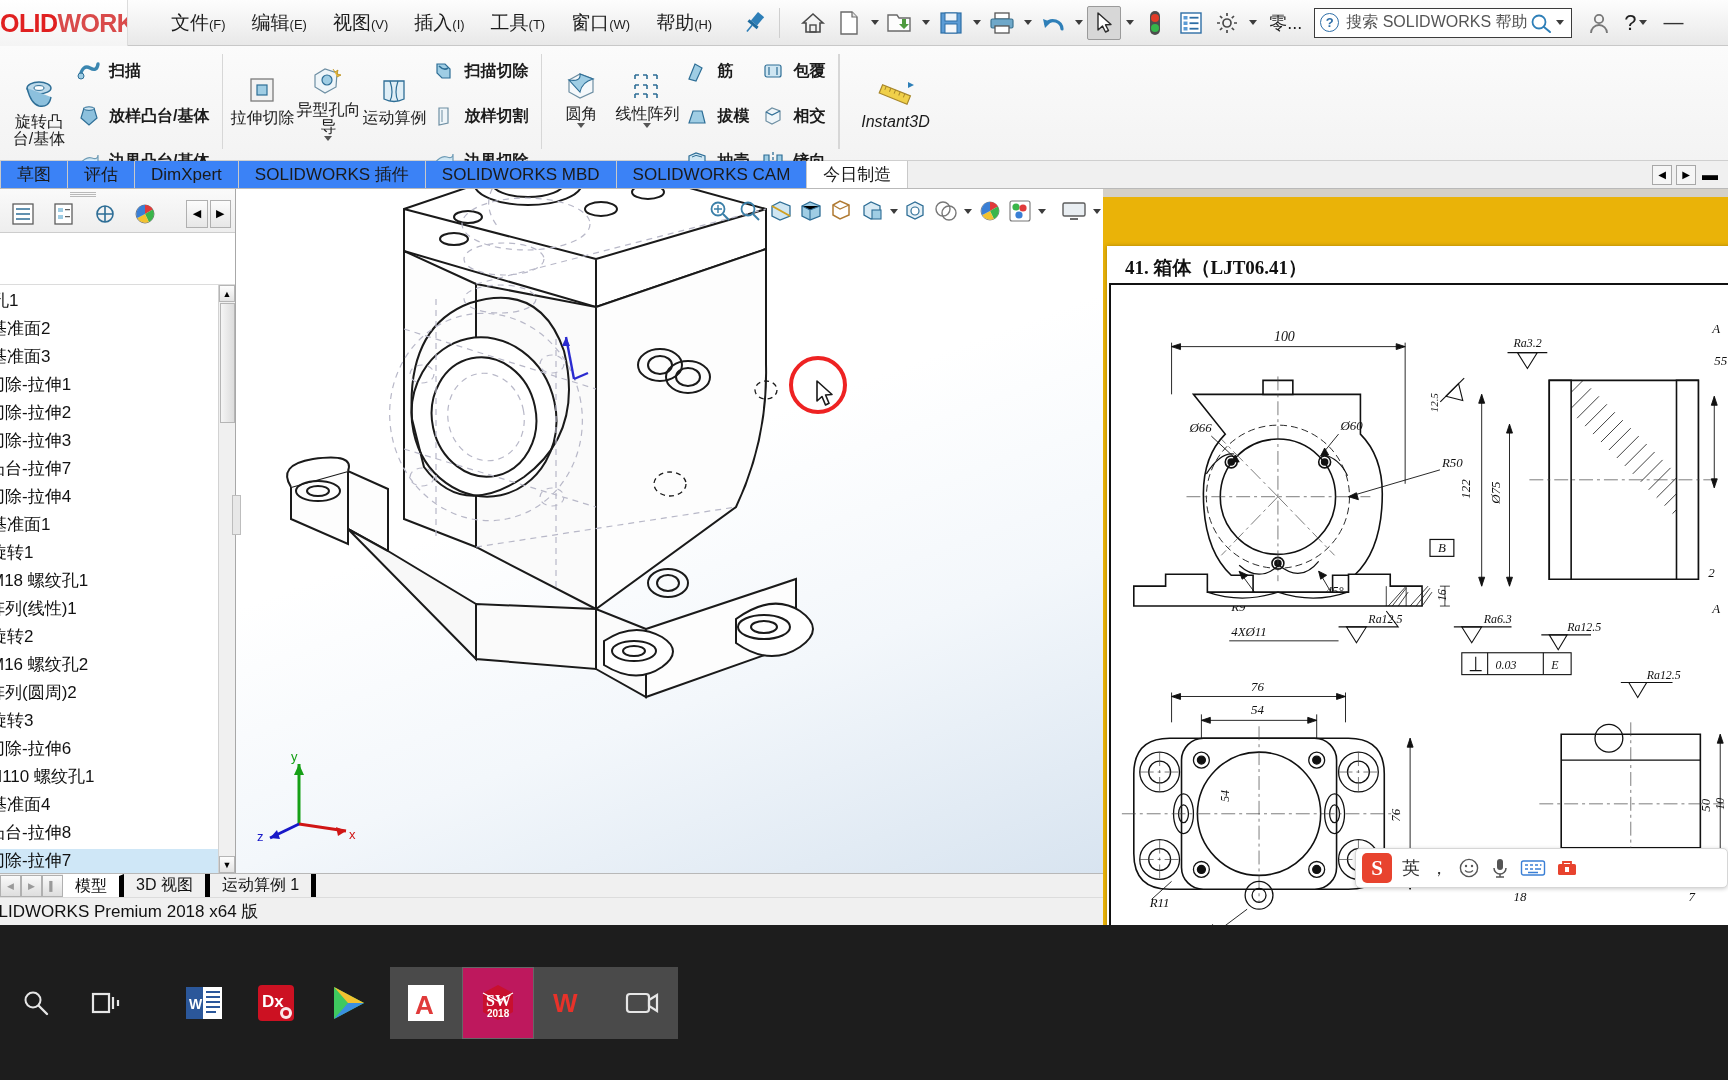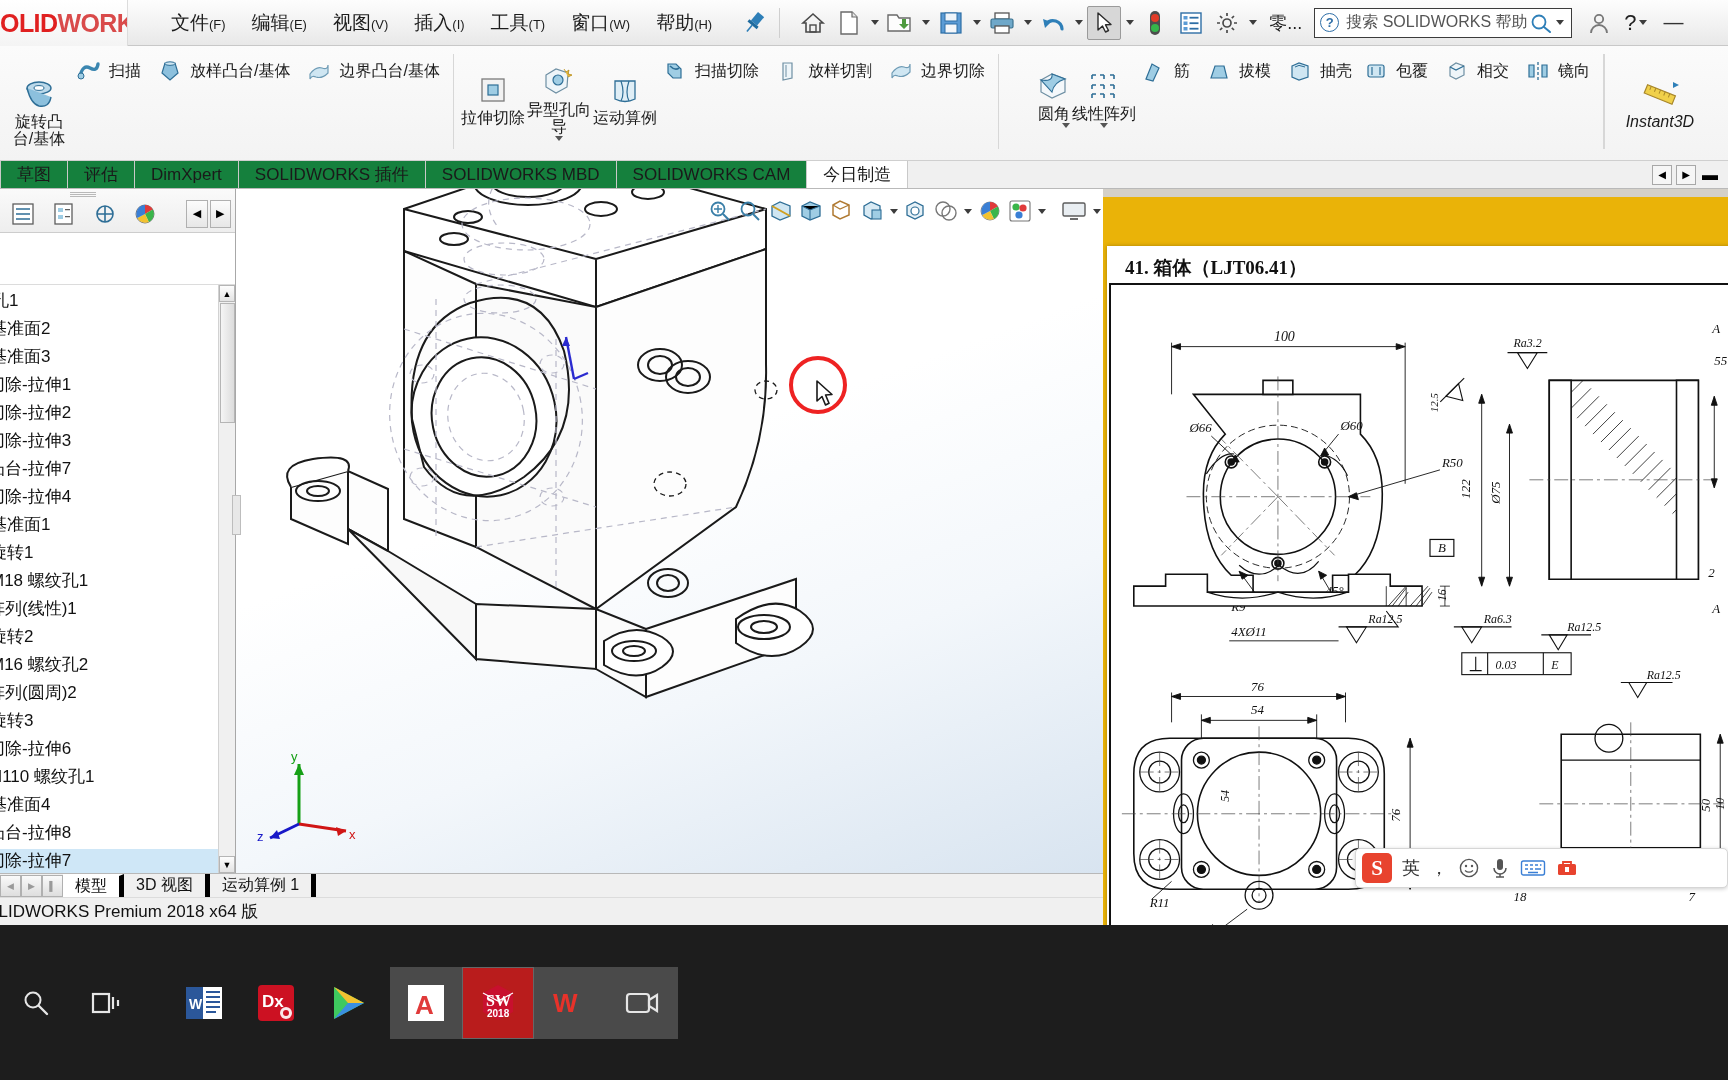--- a/index.html
+++ b/index.html
@@ -81,35 +81,35 @@
   .bigbtn{
     width:66px; display:flex;flex-direction:column;align-items:center;
     padding-top:6px; cursor:pointer; border:1px solid transparent;border-radius:2px;
   }
   .bigbtn .ic{ height:34px; display:flex;align-items:center;justify-content:center;}
   .bigbtn .lb{ font-size:16px;color:#1b1b1b;text-align:center;line-height:17px;margin-top:2px;}
   .bigbtn .dd{ margin-top:1px; }
   .dd:after{content:"";display:block;border-left:4px solid transparent;border-right:4px solid transparent;
             border-top:5px solid #555;}
 
-  .smallcol{ display:flex;flex-direction:row;gap:5px;padding-top:4px;}
+  .smallcol{ display:flex;flex-direction:column;gap:15px;padding-top:4px;font-weight:bold;}
   .smallbtn{ display:flex;align-items:center;gap:7px;padding:1px 6px 1px 3px;cursor:pointer;
              border:1px solid transparent;border-radius:2px;}
   .smallbtn .ic{width:26px;height:26px;display:flex;align-items:center;justify-content:center;}
   .smallbtn .lb{font-size:16px;color:#1b1b1b;white-space:nowrap;}
 
   
   .cmdtabs{
     position:absolute;left:0;top:161px;width:1728px;height:28px;
     background:#f0f0f0; border-bottom:1px solid #b9b9b9;
     display:flex; align-items:stretch;
   }
   .ctab{
     padding:0 16px; display:flex;align-items:center; font-size:17px;color:#1a1a1a;
-    border-right:1px solid #c9c9c9; cursor:pointer; background:#15803d;
+    border-right:1px solid #c9c9c9; cursor:pointer; background:#3b82f6;
     white-space:nowrap;
   }
   .ctab:first-child{border-left:1px solid #c9c9c9;}
   .ctab.act{ background:#ffffff; }
   .ctabs-right{ margin-left:auto; display:flex;align-items:center;gap:4px;padding-right:8px;}
   .arrbtn{width:20px;height:20px;border:1px solid #a8a8a8;background:#f6f6f6;
           display:flex;align-items:center;justify-content:center;cursor:pointer;font-size:10px;}
 
   
   .leftpanel{
@@ -222,21 +222,21 @@
         font-family:"Liberation Serif",serif;}
   .imeitem{font-size:18px;color:#333;cursor:pointer;}
 
   
   .taskbar{
     position:absolute;left:0;top:925px;width:1728px;height:155px;background:#1d1d1d;
     display:flex;align-items:center;
   }
   .tbstart{width:56px;height:56px;display:flex;align-items:center;justify-content:center;cursor:pointer;}
   .tbapp{width:72px;height:72px;display:flex;align-items:center;justify-content:center;cursor:pointer;}
-  .tbapp.active{background:#b91c1c;border:1px solid #666;}
+  .tbapp.active{background:#be185d;border:1px solid #666;}
   .tbapp.hl{background:#4a4a4a;}
 
   svg{display:block;}
   .noselect{user-select:none;}
 </style>
 </head>
 <body class="noselect">
 
 <div class="menubar">
   <div class="sw-logo">
@@ -484,21 +484,21 @@
           </svg>
         </div>
         <div class="lb">边界切除</div>
       </div>
     </div>
   </div>
 
   <div class="rsep"></div>
 
   <div class="rgroup">
-    <div class="bigbtn" style="margin-top:10px;align-items:flex-end;">
+    <div class="bigbtn" style="margin-top:10px;">
       <div class="ic">
         <svg width="34" height="32" viewBox="0 0 34 32">
           <path d="M5 10 l11 -6 l13 5 v13 l-13 6 l-11 -6 Z" fill="#f4f8fb" stroke="#6e8fa3" stroke-width="1.2"></path>
           <path d="M5 10 q12 2 11 -6 l13 5 q-11 3 -13 13 Z" fill="#9fcde4" stroke="#2e6e96" stroke-width="1.1"></path>
         </svg>
       </div>
       <div class="lb">圆角</div>
       <div class="dd"></div>
     </div>
     <div class="bigbtn" style="margin-top:10px;">

